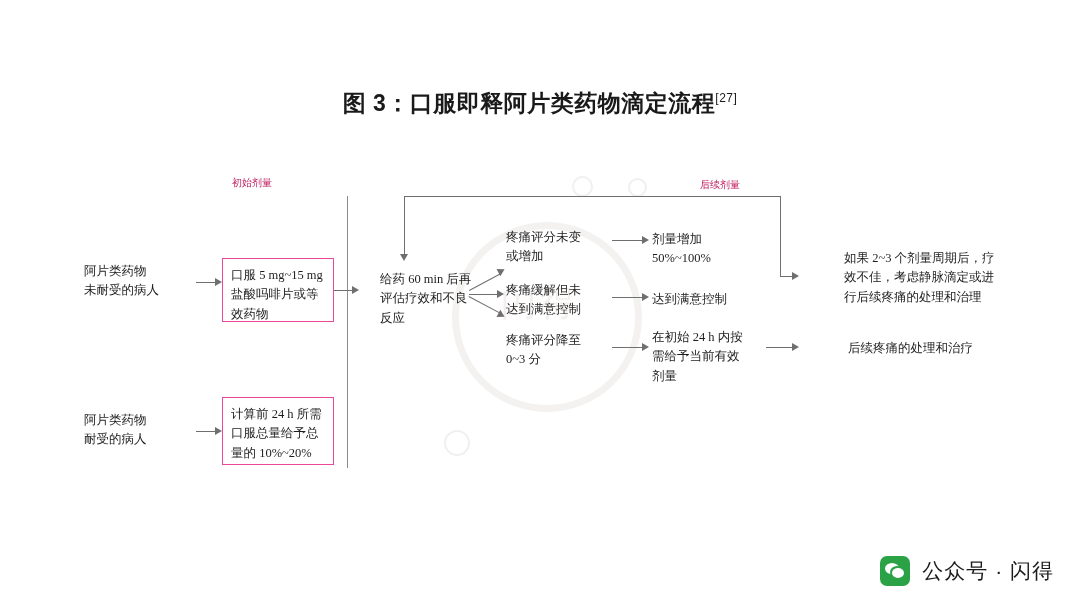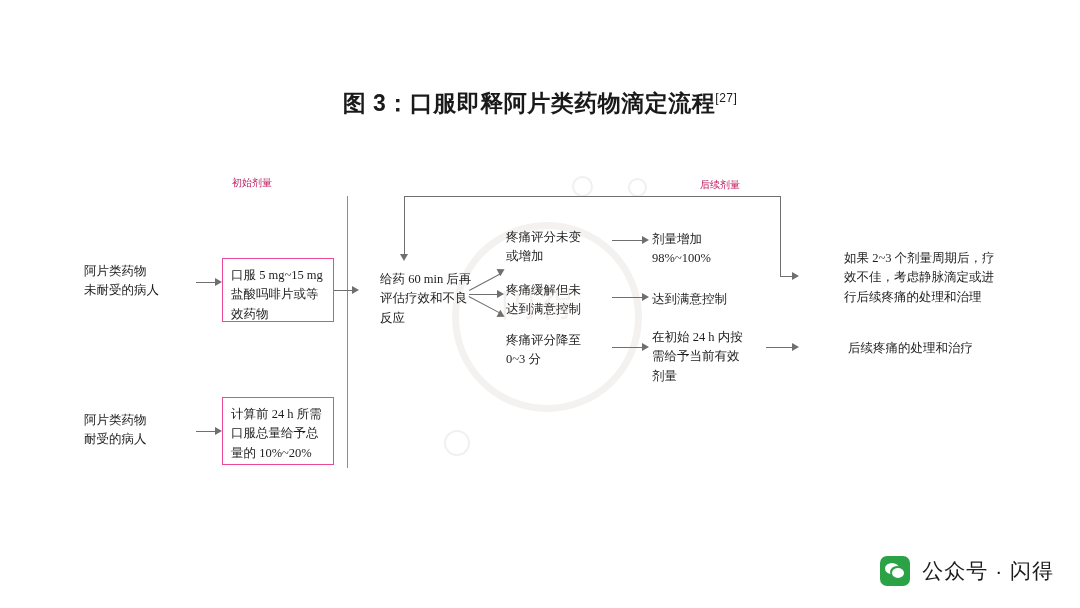--- a/index.html
+++ b/index.html
@@ -212,21 +212,21 @@
 反应</div>
 
   <div class="node plain" style="left:506px;top:228px;width:100px;">疼痛评分未变
 或增加</div>
   <div class="node plain" style="left:506px;top:281px;width:100px;">疼痛缓解但未
 达到满意控制</div>
   <div class="node plain" style="left:506px;top:331px;width:100px;">疼痛评分降至
 0~3 分</div>
 
   <div class="node plain" style="left:652px;top:230px;width:108px;">剂量增加
-98%~100%</div>
+50%~100%</div>
   <div class="node plain" style="left:652px;top:290px;width:108px;">达到满意控制</div>
   <div class="node plain" style="left:652px;top:328px;width:104px;">在初始 24 h 内按
 需给予当前有效
 剂量</div>
 
   <div class="node plain" style="left:800px;top:249px;width:186px;margin-left:44px;">如果 2~3 个剂量周期后，疗
 效不佳，考虑静脉滴定或进
 行后续疼痛的处理和治理</div>
   <div class="node plain" style="left:820px;top:339px;width:176px;margin-left:28px;">后续疼痛的处理和治疗</div>
 

